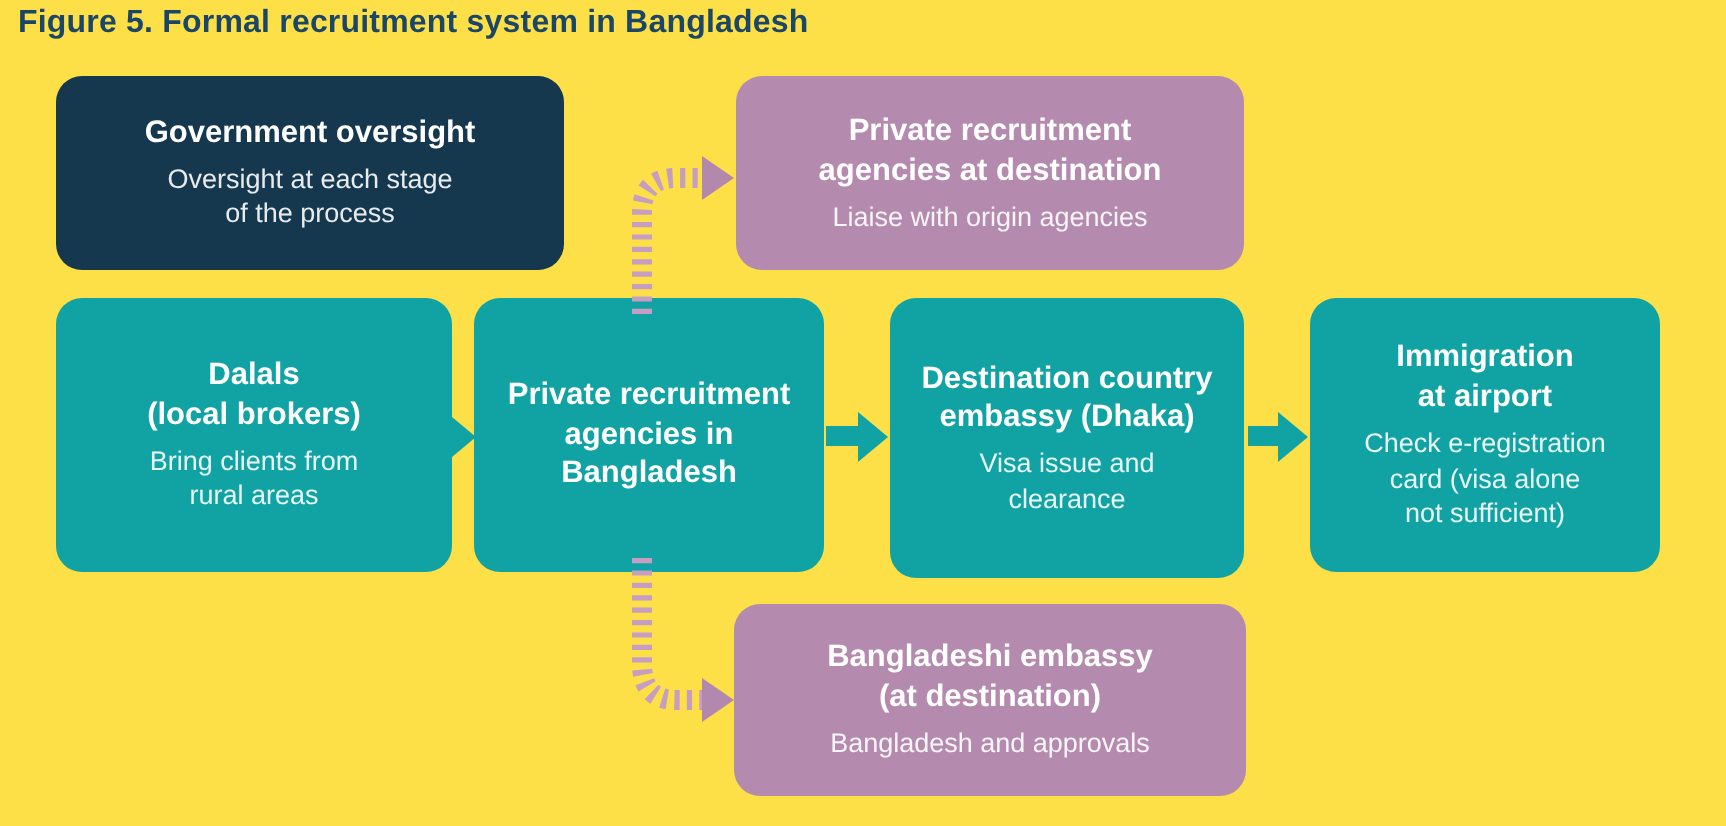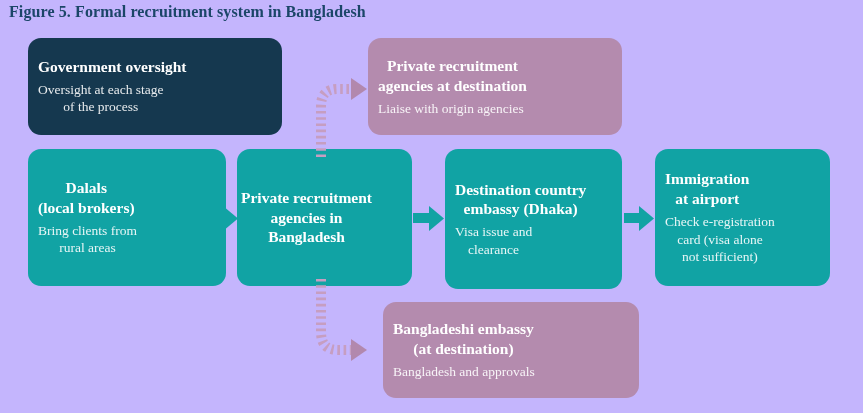--- a/index.html
+++ b/index.html
@@ -5,41 +5,40 @@
   html, body {
     margin: 0;
     padding: 0;
     background: #ffffff;
     font-family: "Liberation Sans", sans-serif;
   }
   .canvas {
     position: relative;
     width: 863px;
     height: 413px;
-    background: #c4b5fd;
+    background: #fde047;
     overflow: hidden;
-    font-family: Liberation Serif, serif;
   }
   .fig-title {
     position: absolute;
     left: 9px;
     top: 3px;
     font-size: 16px;
     font-weight: 700;
     color: var(--title-text, #1b4668);
     letter-spacing: 0.1px;
   }
   .box {
     position: absolute;
     border-radius: 13px;
     color: #ffffff;
     display: flex;
     flex-direction: column;
     justify-content: center;
-    align-items: flex-start;
+    align-items: center;
     text-align: center;
     box-sizing: border-box;
     padding: 6px 10px;
   }
   .box.navy   { background: var(--navy,   #15384f); }
   .box.teal   { background: var(--teal,   #11a3a4); }
   .box.purple { background: var(--purple, #b48bae); }
   .box-title {
     font-size: 15.5px;
     font-weight: 700;
@@ -111,21 +110,21 @@
   </div>
 
   <div class="box teal" style="left:655px; top:149px; width:175px; height:137px;">
     <div class="box-title">Immigration
 at airport</div>
     <div class="box-sub">Check e-registration
 card (visa alone
 not sufficient)</div>
   </div>
 
-  <div class="box purple" style="left:367px; top:302px; width:256px; height:96px;margin-left:16px;">
+  <div class="box purple" style="left:367px; top:302px; width:256px; height:96px;">
     <div class="box-title">Bangladeshi embassy
 (at destination)</div>
     <div class="box-sub">Bangladesh and approvals</div>
   </div>
 
   <svg class="overlay" width="863" height="413" viewBox="0 0 863 413">
 
     <g class="solid-arrow">
       <rect x="207" y="213" width="17" height="10"></rect>
       <polygon points="223,206 223,231 238,218.5"></polygon>

